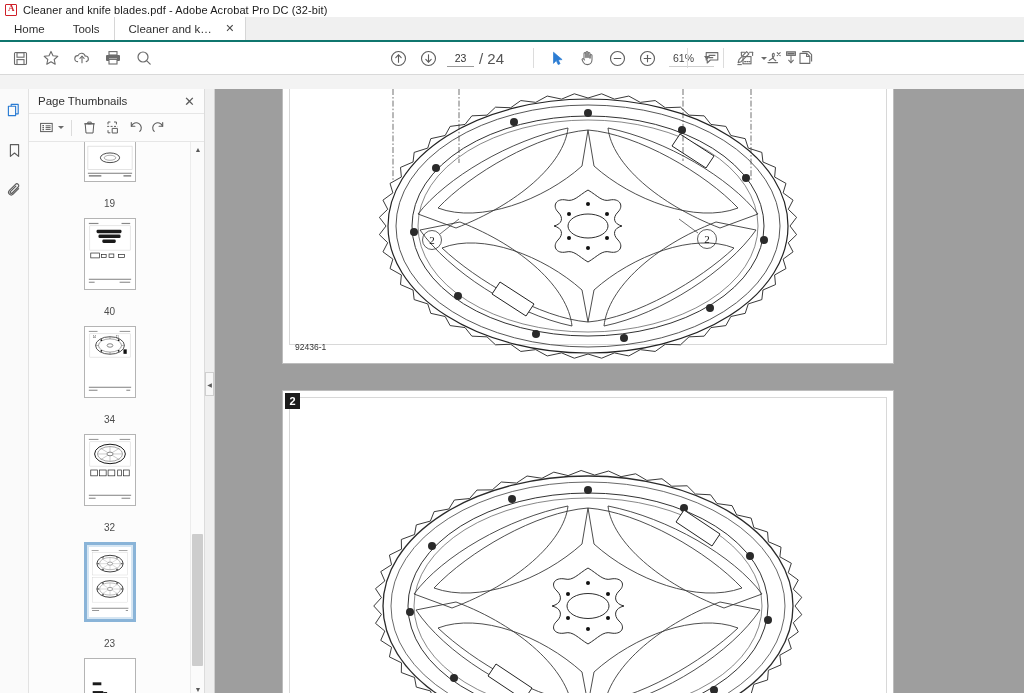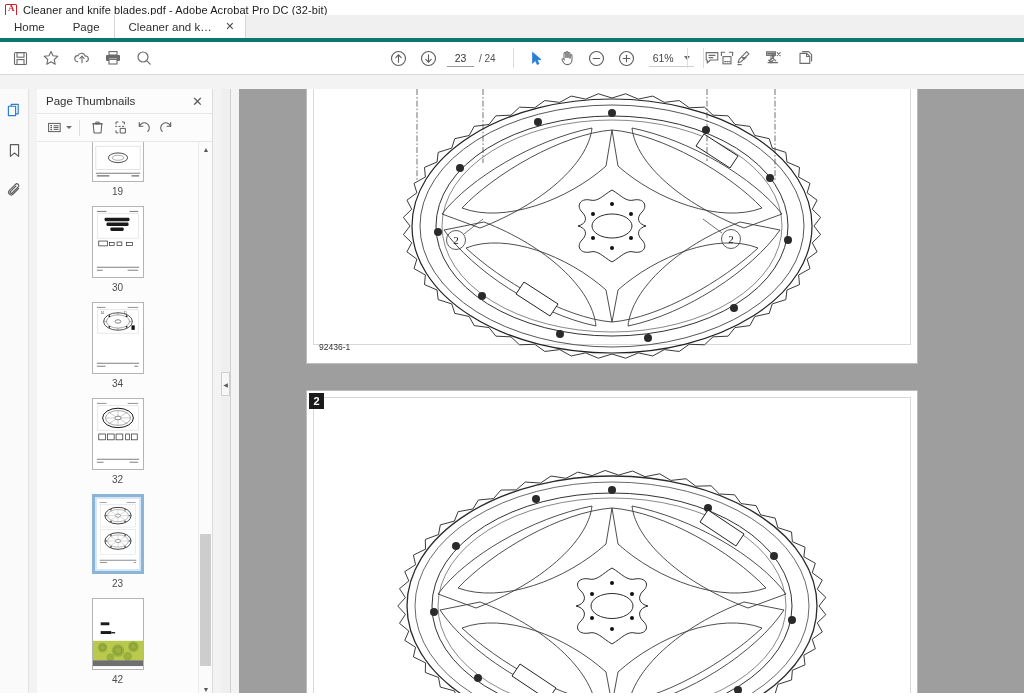--- a/index.html
+++ b/index.html
@@ -33,21 +33,21 @@
     padding-left: 4px; gap: 0px;
   }
   .menu-item {
     font-size: 11px; color: #262626; padding: 1px 8px; cursor: default;
     white-space: nowrap;
   }
 
   
   .tabbar {
     height: 23px; background: #f0f0f0; display: flex; align-items: flex-end;
-    border-bottom: 4px solid #0f766e; position: relative;
+    border-bottom: 2px solid #0f766e; position: relative;
   }
   .tab {
     font-size: 11.5px; color: #303030; height: 23px; display: flex;
     align-items: center; padding: 0 16px; cursor: default;
     background: #ffffff; position: relative;
   }
   .tab.home { padding: 0 14px; }
   .tab.tools { padding: 0 14px; }
   .tab.doc {
     background: #ffffff; padding: 0 10px 0 14px; gap: 8px;
@@ -74,35 +74,35 @@
   .tb-group-left { display: flex; align-items: center; gap: 3px; }
   .tb-group-center {
     position: absolute; left: 384px; display: flex; align-items: center; gap: 2px;
   }
   .pagebox {
     width: 27px; height: 17px; border: none; border-bottom: 1px solid #9a9a9a;
     font-size: 10.5px; color: #333; text-align: center; margin: 0 3px;
     font-family: "Liberation Sans", sans-serif; background: transparent;
     outline: none;
   }
-  .pagetotal { font-size: 10px; color: #555; margin-right: 8px; }
+  .pagetotal { font-size: 15px; color: #555; margin-right: 20px; }
   .zoombox {
     font-size: 10.5px; color: #444; display: flex; align-items: center;
     gap: 10px; padding: 2px 4px; margin-left: 6px; cursor: pointer;
     border-bottom: 1px solid #cfcfcf;
   }
   .caret { width: 0; height: 0; border-left: 3.5px solid transparent;
     border-right: 3.5px solid transparent; border-top: 4px solid #6b6b6b; }
   .caret.sm { border-left-width: 3px; border-right-width: 3px; border-top-width: 3.5px; }
   .tb-group-right {
     position: absolute; left: 680px; display: flex; align-items: center; gap: 3px;
   }
 
   
-  .body { position: absolute; top: 89px; left: 0; width: 1024px; height: 607px; display: flex; gap: 8px; }
+  .body { position: absolute; top: 89px; left: 0; width: 1024px; height: 607px; display: flex; }
 
   
   .rail {
     width: 29px; background: #fafafa; border-right: 1px solid #e2e2e2;
     padding-top: 9px; display: flex; flex-direction: column; align-items: center; gap: 16px;
   }
   .rail-btn { width: 24px; height: 24px; display:flex; align-items:center; justify-content:center; cursor: pointer; border-radius:2px;}
 
   
   .thumbpanel {
@@ -131,21 +131,21 @@
     display: flex; flex-direction: column; align-items: center;
     margin-bottom: 9px; cursor: pointer;
   }
   .thumb-frame {
     width: 52px; background: #ffffff; border: 1px solid #b4b4b4;
     padding: 0px; position: relative; overflow: hidden;
   }
   .thumb-item.selected .thumb-frame {
     border: 3px solid #8ab4d8; background: #d6e6f3; padding: 2px;
   }
-  .thumb-num { font-size: 10px; color: #4c4c4c; margin-top: 4px; }
+  .thumb-num { font-size: 10px; color: #4c4c4c; margin-top: 16px; }
 
   
   .tp-scrollbar {
     position: absolute; right: 0; top: 0; width: 14px; bottom: 0;
     background: #fbfbfb; border-left: 1px solid #ececec;
   }
   .sb-arrow {
     width: 14px; height: 14px; display: flex; align-items: center;
     justify-content: center; cursor: pointer; color: #5a5a5a; font-size: 7px;
   }
@@ -198,21 +198,21 @@
 <div id="app">
 
   <div class="titlebar">
     <div class="acro-logo"></div>
     <span class="title-text">Cleaner and knife blades.pdf - Adobe Acrobat Pro DC (32-bit)</span>
   </div>
 
 
   <div class="tabbar">
     <div class="tab home">Home</div>
-    <div class="tab tools">Page</div>
+    <div class="tab tools">Tools</div>
     <div class="tab doc">
       <span class="lbl">Cleaner and knife b...</span>
       <span class="tab-close">✕</span>
     </div>
     <div class="tabbar-filler"></div>
   </div>
 
   <div class="toolbar">
 
     <div class="tb-group-left">
@@ -450,21 +450,21 @@
                   <rect x="6" y="35" width="9" height="5"></rect>
                   <rect x="17" y="36.5" width="5" height="3"></rect>
                   <rect x="25" y="36" width="5" height="3.5"></rect>
                   <rect x="35" y="36.5" width="6" height="3"></rect>
                 </g>
                 <path d="M4 62 H48" stroke="#444" stroke-width="0.7"></path>
                 <rect x="4" y="64.5" width="6" height="1.1" fill="#888"></rect>
                 <rect x="36" y="64.5" width="11" height="1.1" fill="#888"></rect>
               </svg>
             </div>
-            <span class="thumb-num">30</span>
+            <span class="thumb-num">40</span>
           </div>
 
           <div class="thumb-item">
             <div class="thumb-frame" style="height:72px;">
               <svg width="100%" height="100%" viewBox="0 0 52 72" preserveAspectRatio="none">
                 <rect x="4" y="4" width="9" height="1.1" fill="#999"></rect>
                 <rect x="36" y="4" width="11" height="1.1" fill="#999"></rect>
                 <rect x="5" y="7" width="42" height="24" fill="none" stroke="#ccc" stroke-width="0.5"></rect>
                 <ellipse cx="26" cy="19" rx="15" ry="9" fill="none" stroke="#222" stroke-width="0.8"></ellipse>
                 <ellipse cx="26" cy="19" rx="12" ry="6.8" fill="none" stroke="#444" stroke-width="0.5"></ellipse>

